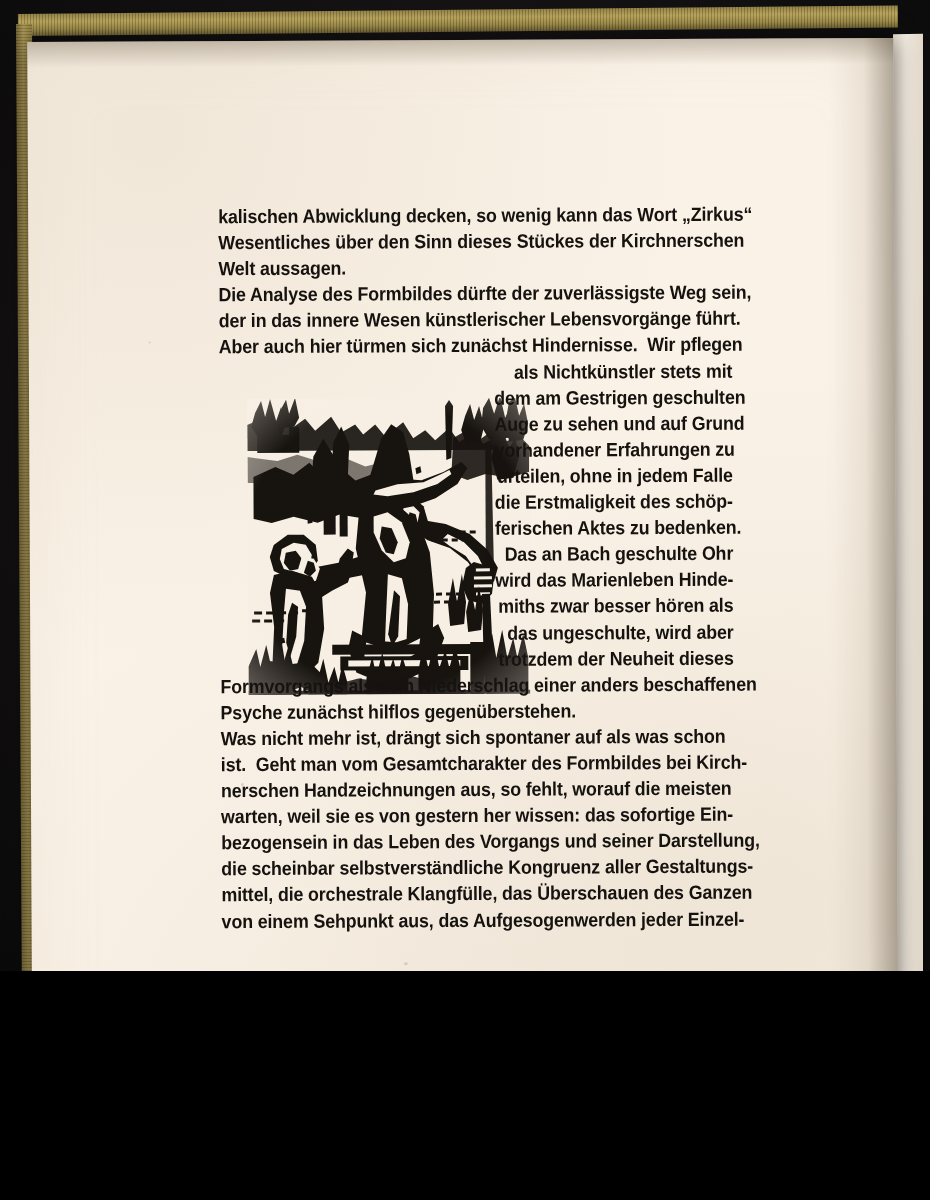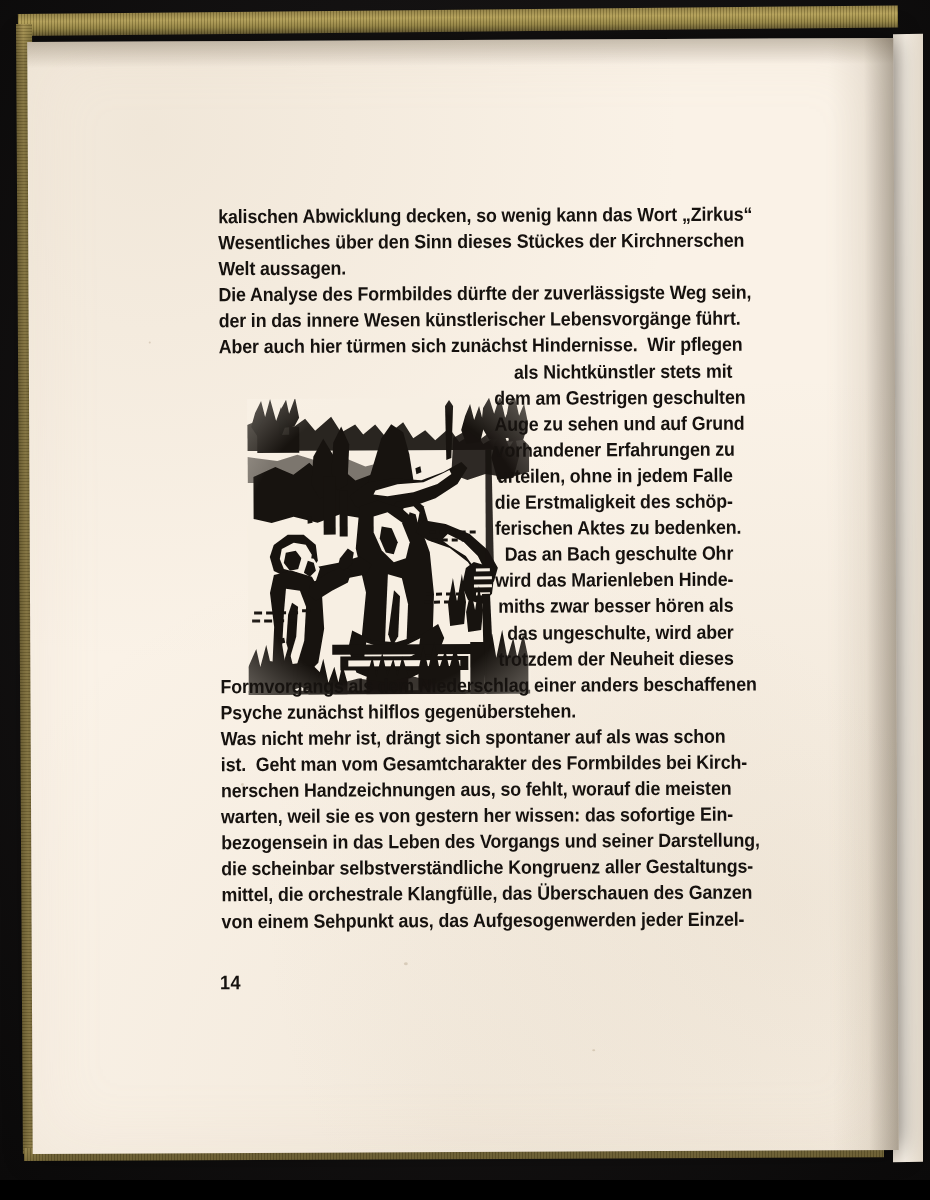--- a/index.html
+++ b/index.html
@@ -1,18 +1,18 @@
 <!DOCTYPE html>
 <html><head>
 <meta charset="utf-8">
 <style>
   html,body{margin:0;padding:0;background:#000;}
   body{width:930px;height:1200px;overflow:hidden;font-family:"Liberation Sans",sans-serif;}
 
-  .scan{position:relative;width:930px;height:1180px;background:#14532d;overflow:hidden;}
+  .scan{position:relative;width:930px;height:971px;background:#14532d;overflow:hidden;}
 
   
   .backdrop{position:absolute;inset:0;
     background:
       radial-gradient(ellipse at 50% 45%, #242020 0%, #141212 55%, #0b0a0a 100%);}
 
   
   .far-page{position:absolute;left:893px;top:34px;width:30px;height:1128px;
     background:linear-gradient(90deg,#efe6da 0%,#f6efe4 40%,#e2d8c9 100%);
     transform:skewY(-0.6deg);}

